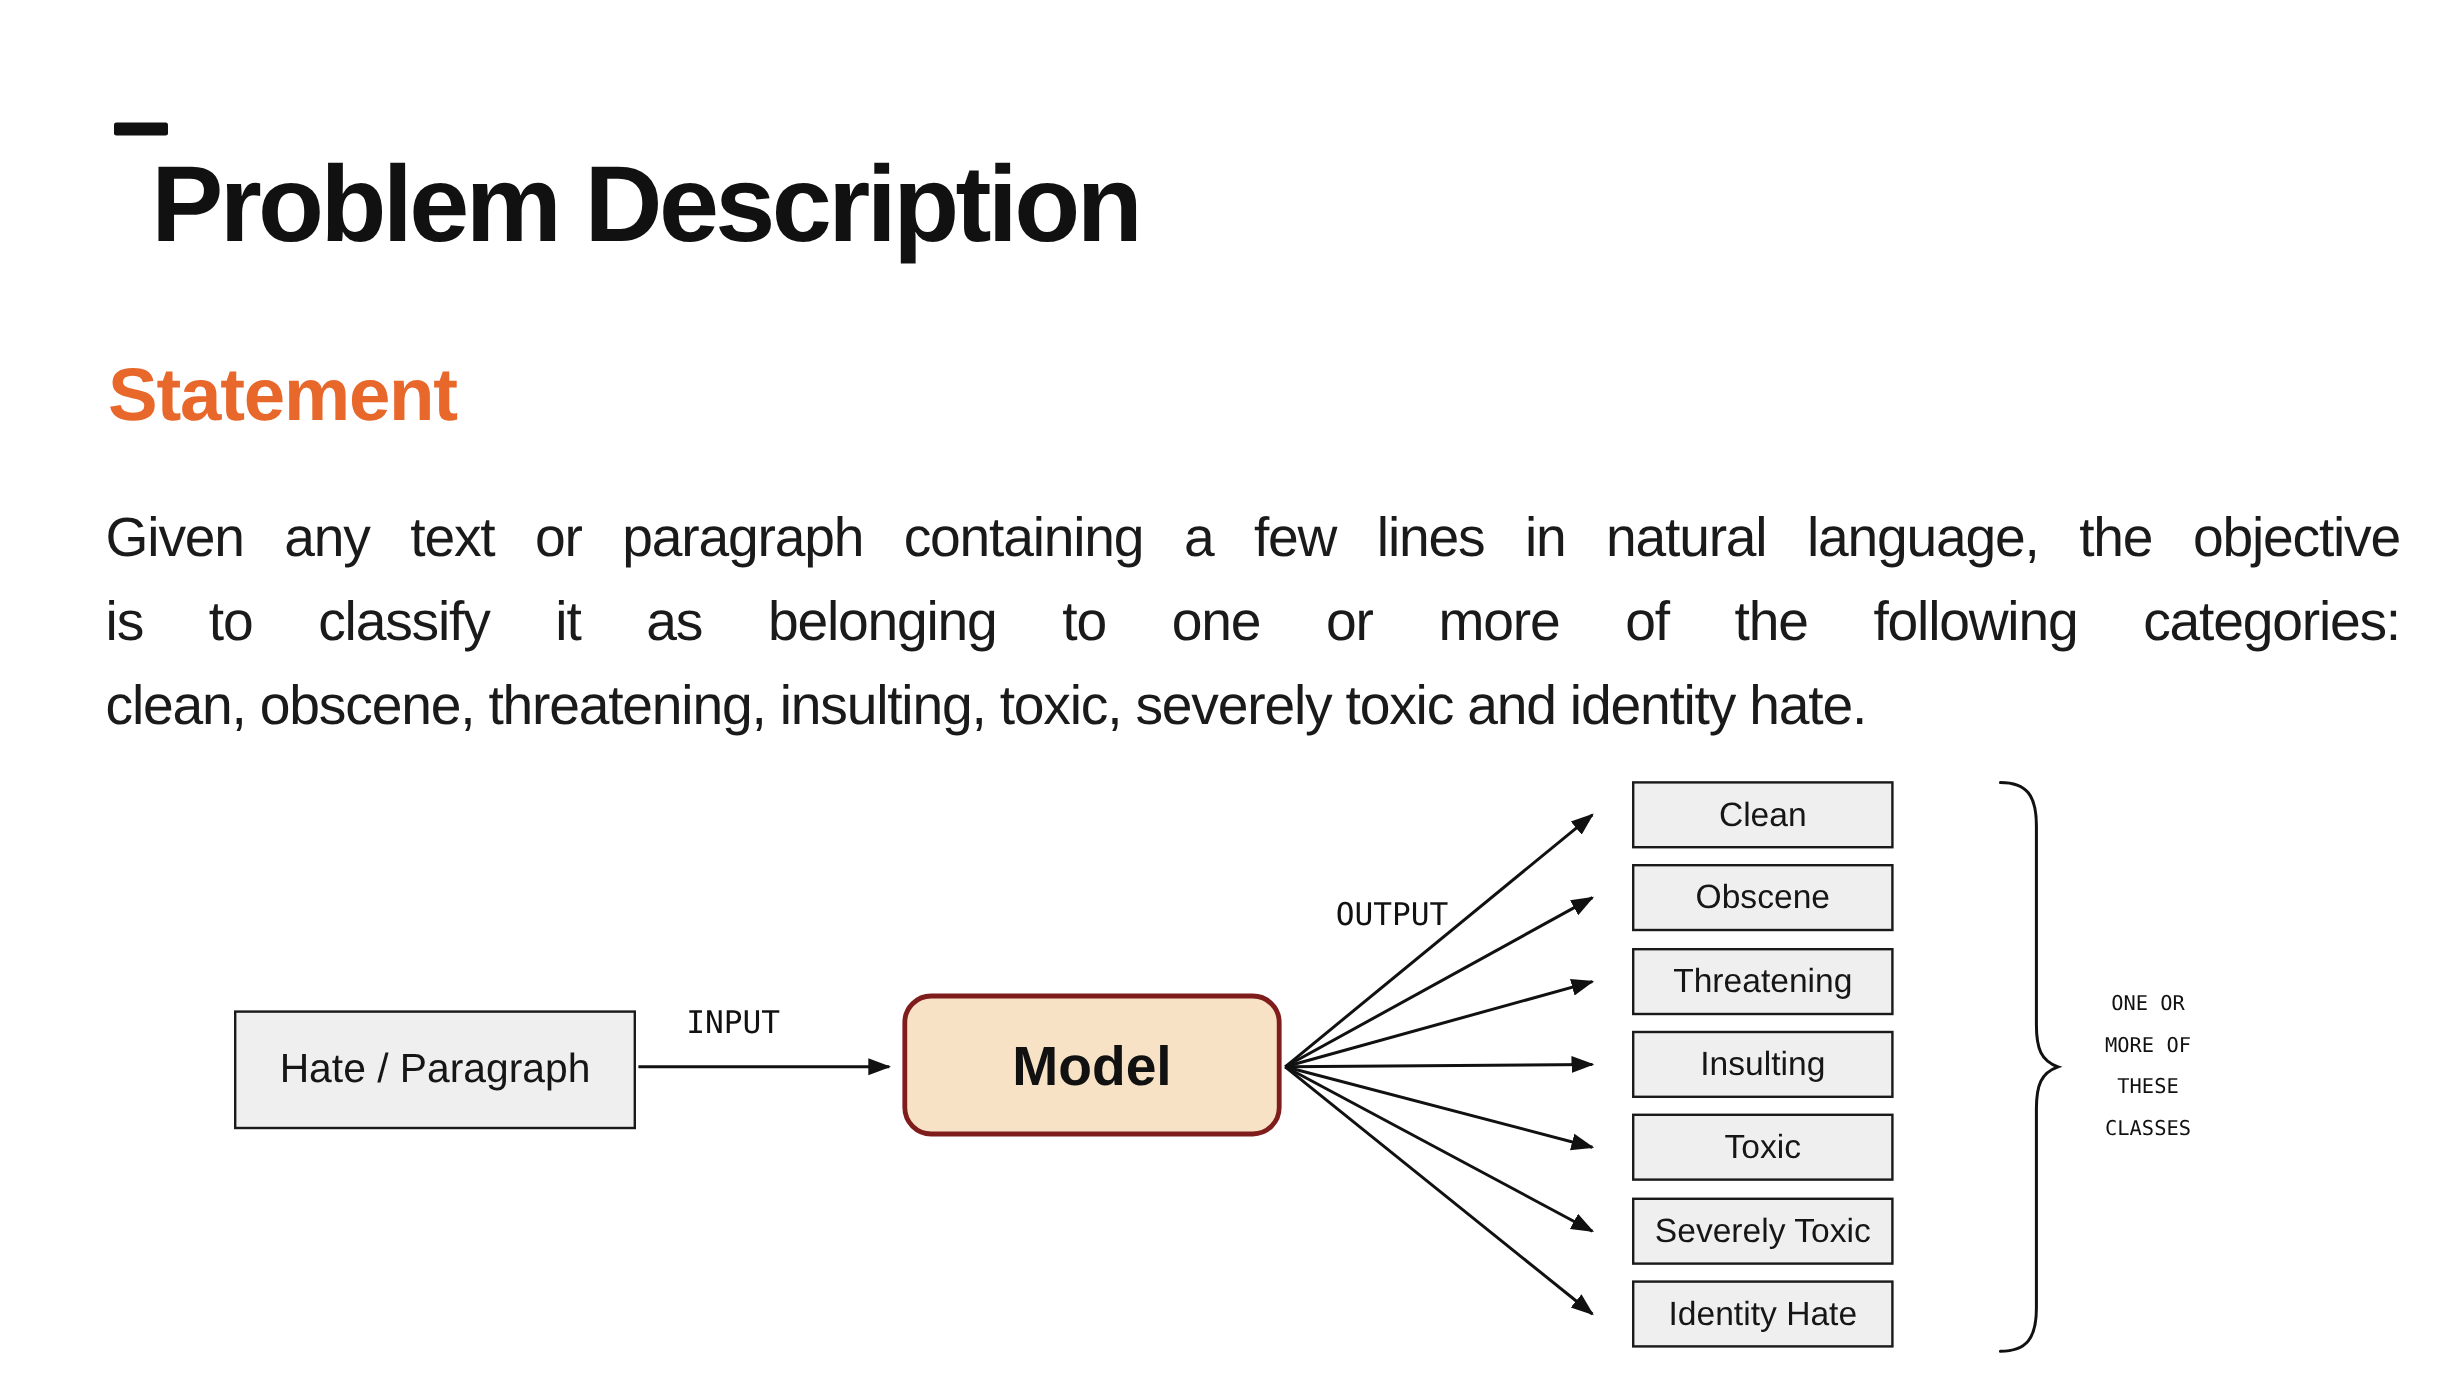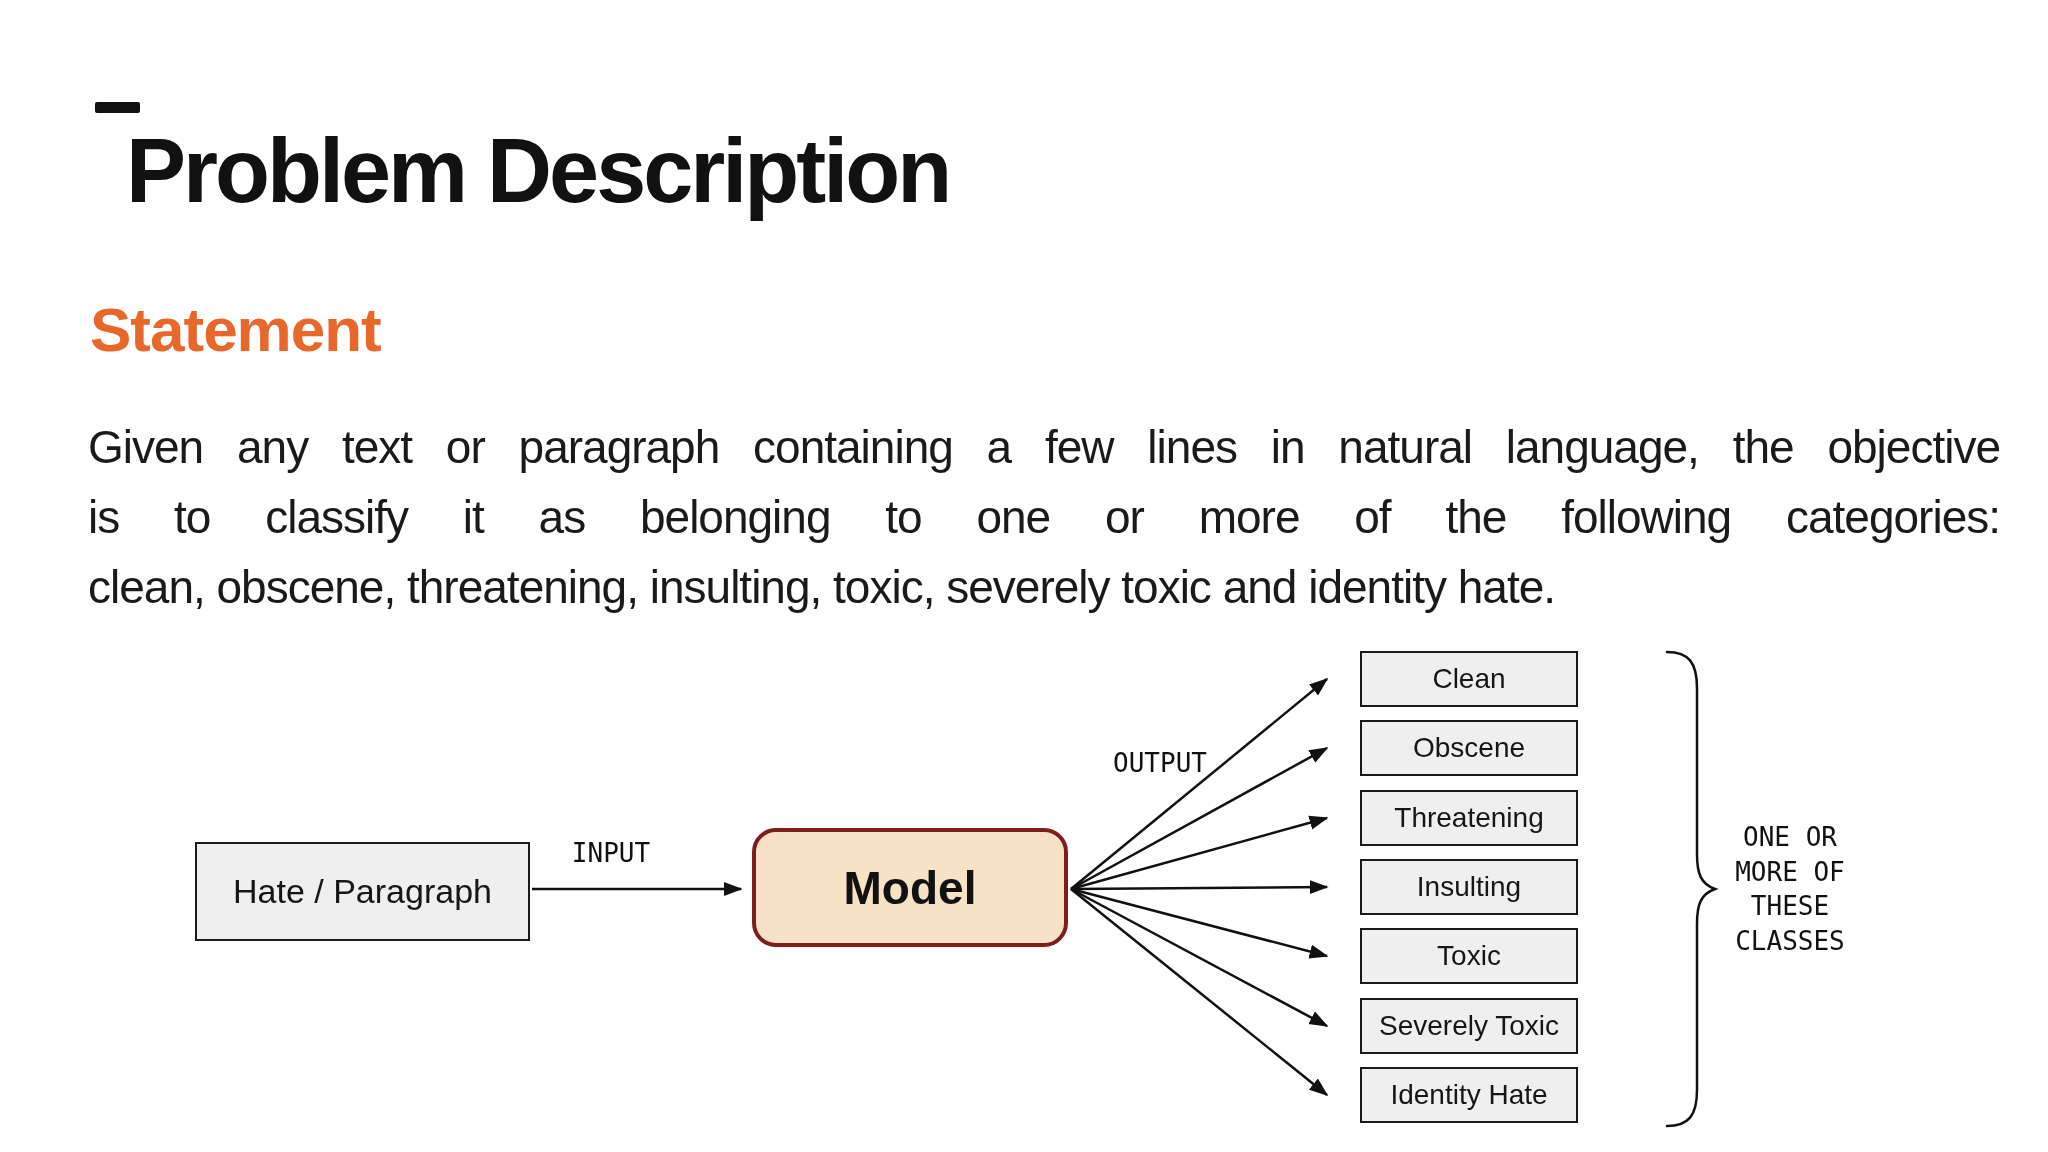--- a/index.html
+++ b/index.html
@@ -90,21 +90,21 @@
     font-size: 26px;
     color: #111111;
     text-align: center;
   }
   .input-label  { left: 536px;  top: 838px; width: 150px; }
   .output-label { left: 1085px; top: 748px; width: 150px; }
   .brace-note {
     left: 1700px; top: 820px;
     width: 180px;
     font-family: "DejaVu Sans Mono", monospace;
-    font-size: 26px;
+    font-size: 17px;
     line-height: 34.5px;
     text-align: center;
     white-space: pre-line;
     color: #111111;
   }
   svg.connectors {
     position: absolute;
     left: 0; top: 0;
     pointer-events: none;
   }

